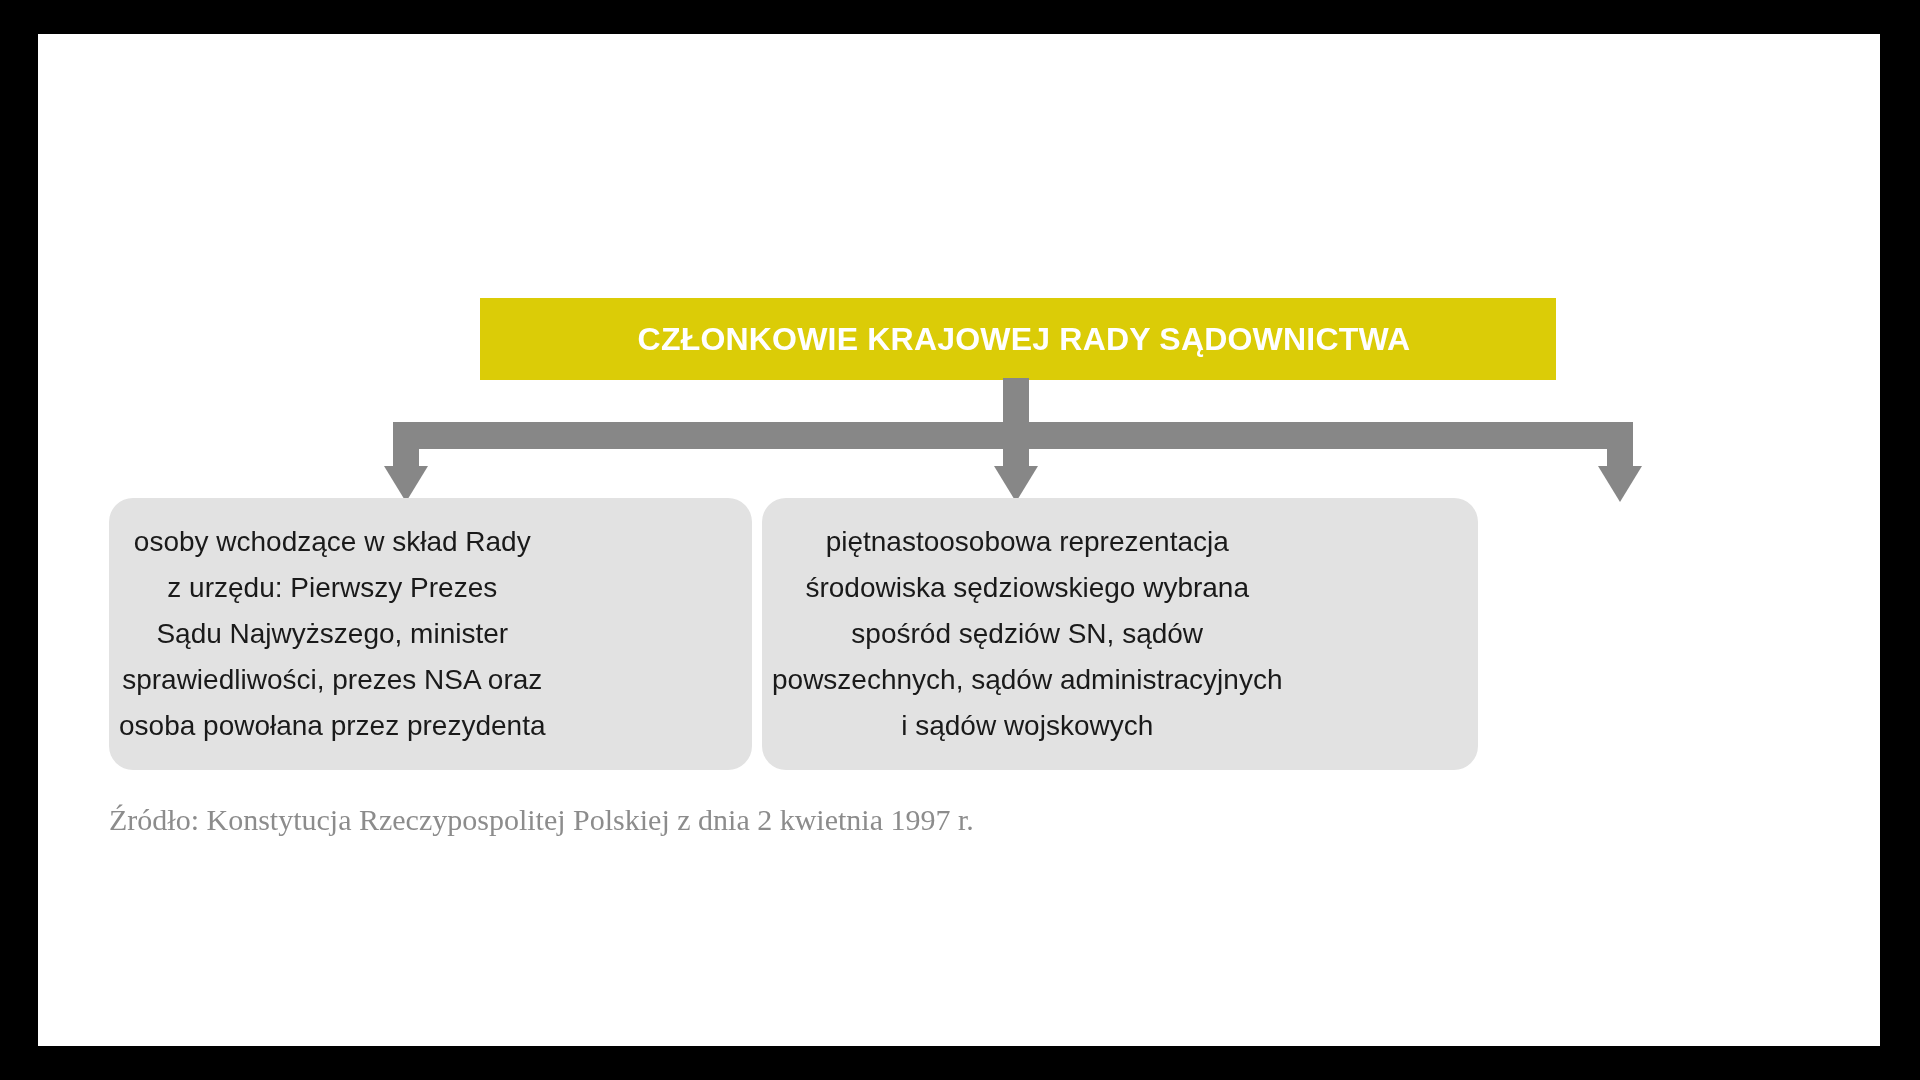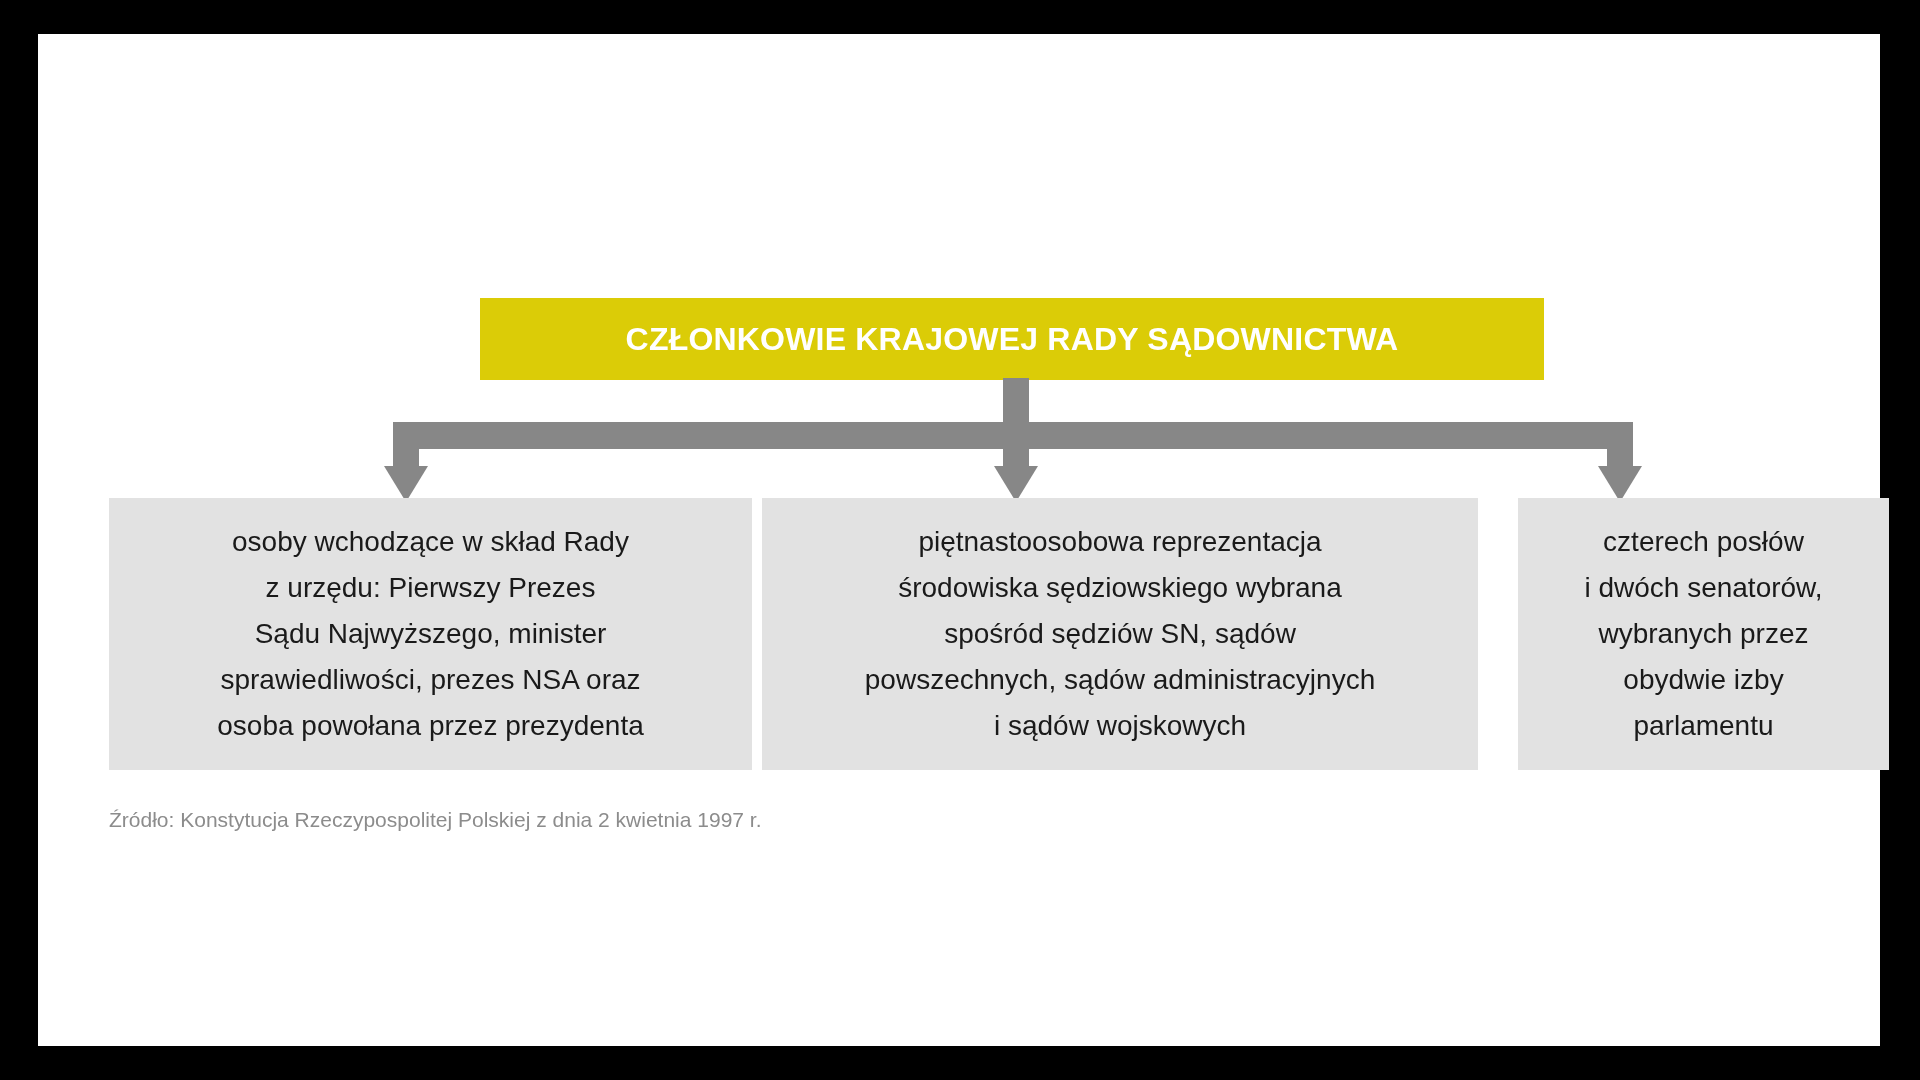--- a/index.html
+++ b/index.html
@@ -34,20 +34,21 @@
   #title-bar {
     position: absolute;
     left: 442px;
     top: 264px;
     width: 1064px;
     height: 82px;
     background: #DBCC07;
     display: flex;
     align-items: center;
     justify-content: center;
+    padding-left: 12px;
   }
   #title-bar .title-text {
     color: #ffffff;
     font-size: 32px;
     font-weight: bold;
     letter-spacing: 0.2px;
     white-space: nowrap;
     font-family: "Liberation Sans", sans-serif;
   }
 
@@ -68,23 +69,24 @@
     width: 1780px;
     height: 272px;
   }
   .box {
     position: absolute;
     top: 0;
     height: 272px;
     background: #E2E2E2;
     display: flex;
     align-items: center;
-    justify-content: center;
+    justify-content: flex-start;
     box-sizing: border-box;
     padding: 8px 10px;
+    border-radius: 24px;
   }
   .box-text {
     color: #1a1a1a;
     font-size: 28px;
     line-height: 46px;
     text-align: center;
     white-space: pre-line;
     font-family: "Liberation Sans", sans-serif;
   }
   #box-0 { left: 0px;    width: 643px; }
@@ -96,22 +98,22 @@
     position: absolute;
     left: 71px;
     top: 762px;
     width: 1600px;
     height: 48px;
     display: flex;
     align-items: center;
   }
   #source .source-text {
     color: #8c8c8c;
-    font-size: 21px;
-    font-family: Liberation Sans, sans-serif;
+    font-size: 30px;
+    font-family: Liberation Serif, serif;
     white-space: nowrap;
   }
 </style>
 </head>
 <body>
 
 <div id="slide">
 
   <div id="panel">
 
@@ -154,27 +156,20 @@
       </div>
 
       <div class="box" id="box-1">
         <span class="box-text">piętnastoosobowa reprezentacja
 środowiska sędziowskiego wybrana
 spośród sędziów SN, sądów
 powszechnych, sądów administracyjnych
 i sądów wojskowych</span>
       </div>
 
-      <div class="box" id="box-2">
-        <span class="box-text">czterech posłów
-i dwóch senatorów,
-wybranych przez
-obydwie izby
-parlamentu</span>
-      </div>
 
     </div>
 
     <div id="source">
       <span class="source-text">Źródło: Konstytucja Rzeczypospolitej Polskiej z dnia 2 kwietnia 1997 r.</span>
     </div>
 
   </div>
 </div>
 

